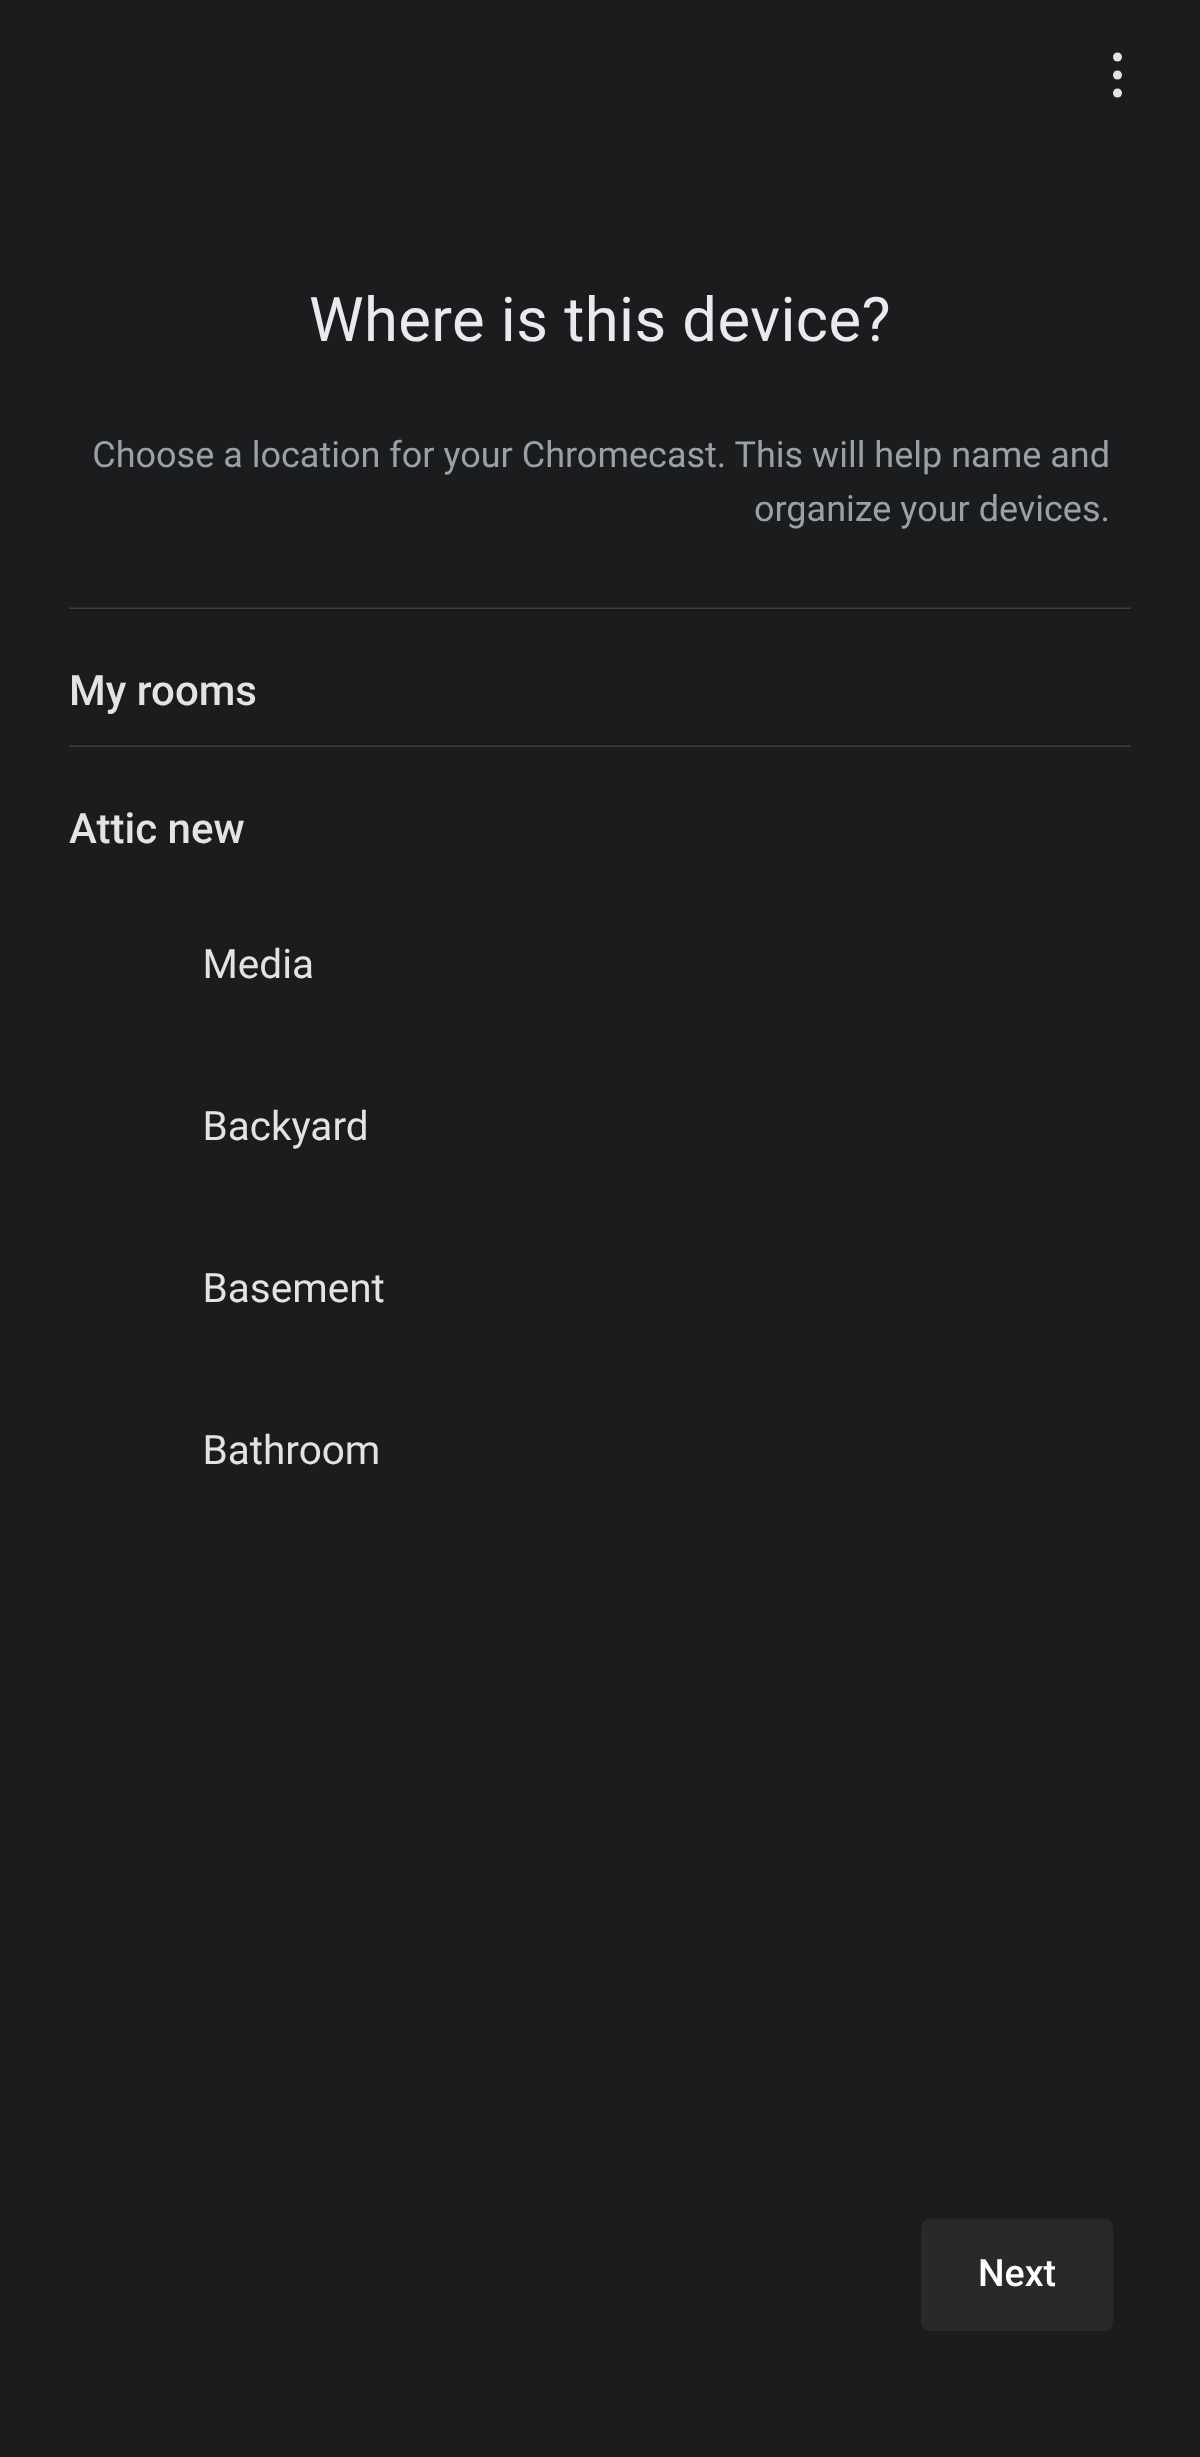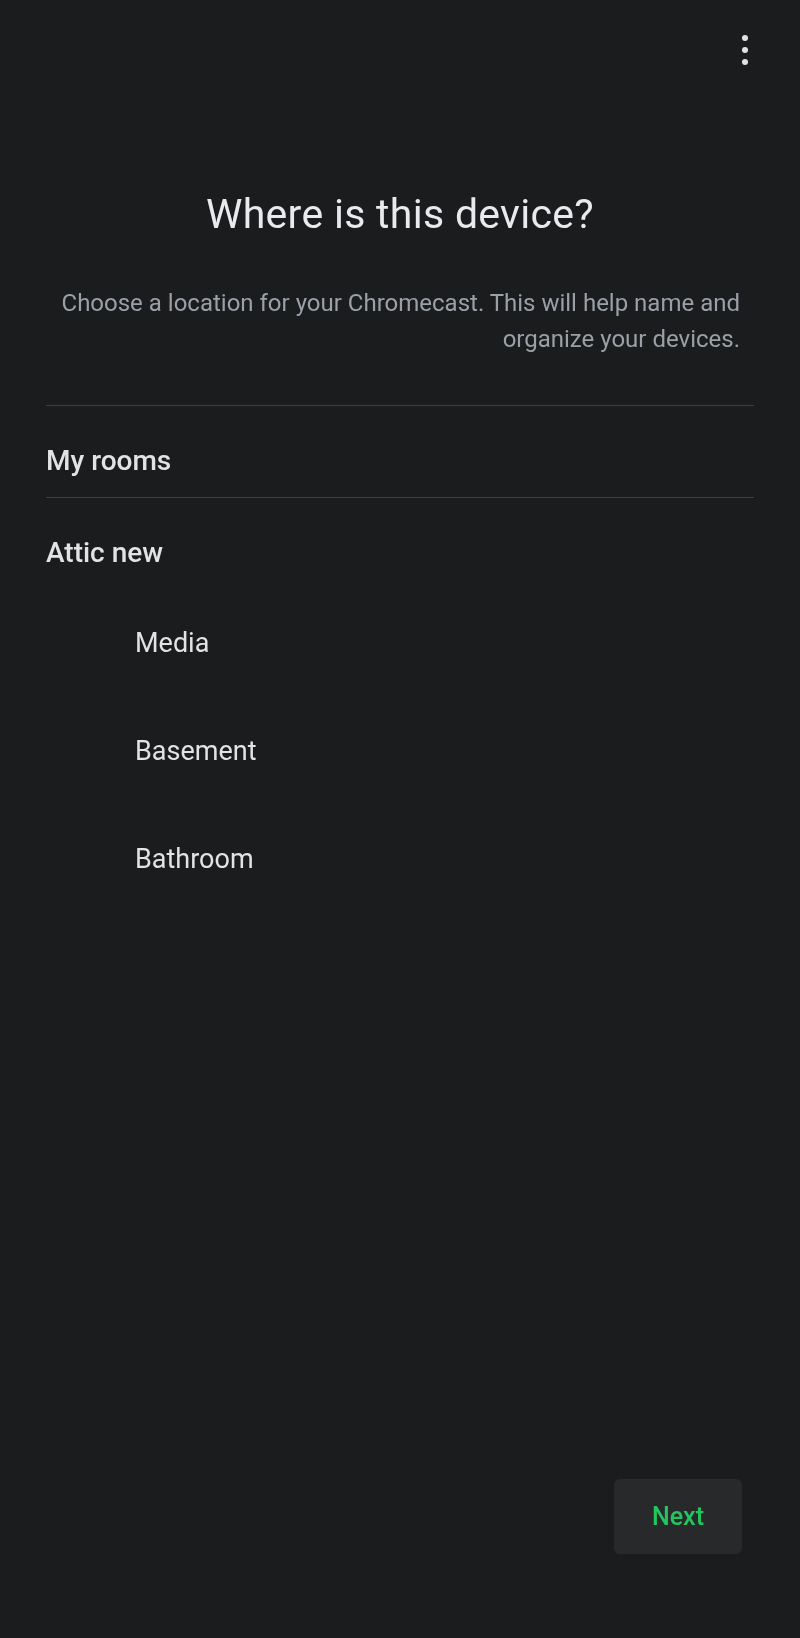--- a/index.html
+++ b/index.html
@@ -84,21 +84,21 @@
     .section-divider {
       height: 1px;
       background-color: #3c4043;
       margin: 20px 46px 0 46px;
     }
     .next-button {
       position: absolute;
       bottom: 84px;
       right: 58px;
       background-color: rgba(255, 255, 255, 0.06);
-      color: #22c55e;
+      color: #ffffff;
       font-size: 25px;
       font-weight: 500;
       padding: 23px 38px;
       border-radius: 6px;
       border: none;
       cursor: pointer;
     }
   </style>
 </head>
 <body>
@@ -117,18 +117,19 @@
 
   <div class="divider"></div>
 
   <div class="section-header">My rooms</div>
 
   <div class="section-divider"></div>
 
   <div class="section-header">Attic new</div>
   <div class="list">
     <div class="list-item">Media</div>
+    <div class="list-item">Backyard</div>
     <div class="list-item">Basement</div>
     <div class="list-item">Bathroom</div>
   </div>
 </div>
 
 <button class="next-button">Next</button>
 
 </body></html>

